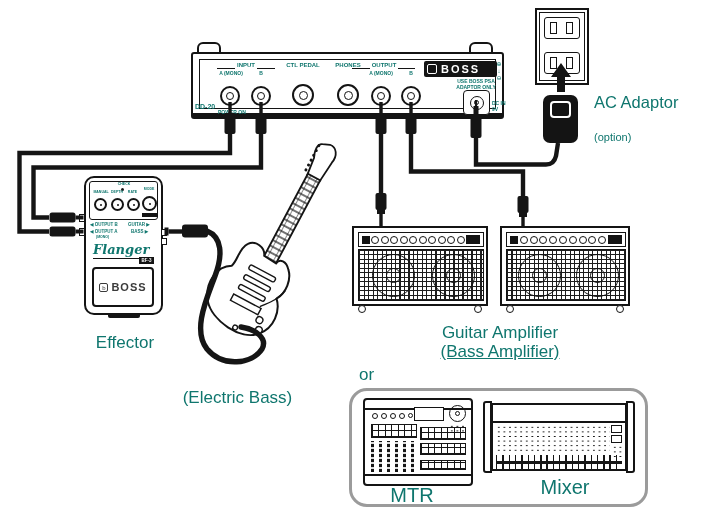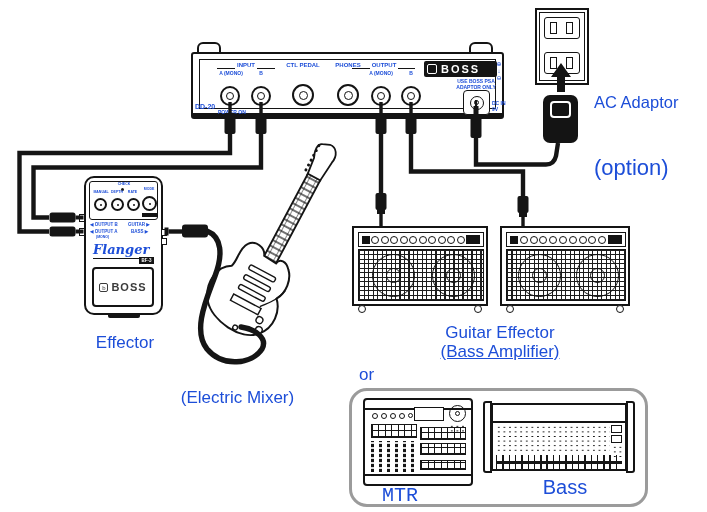--- a/index.html
+++ b/index.html
@@ -1,19 +1,19 @@
 <!DOCTYPE html>
 <html><head>
 <meta charset="utf-8">
 <style>
   html,body{margin:0;padding:0;background:#fff;}
   #stage{position:relative;width:707px;height:512px;background:#fff;overflow:hidden;
          font-family:"Liberation Sans",sans-serif;color:#232020;}
   .abs{position:absolute;}
-  .t{position:absolute;color:#1d4ed8;}
+  .t{position:absolute;color:#0f766e;}
   .ctr{text-align:center;}
   .ink{border:2px solid #141414;background:#fff;box-sizing:border-box;}
   .thin{border:1.5px solid #141414;background:#fff;box-sizing:border-box;}
   .jack{border-radius:50%;display:flex;align-items:center;justify-content:center;}
   .jack-in{border-radius:50%;border:1.6px solid #141414;box-sizing:border-box;}
   .hline{position:absolute;height:1.4px;background:#141414;}
   .hatch{background-image:
     repeating-linear-gradient(0deg,#1d1d1d 0,#1d1d1d 1px,transparent 1px,transparent 4.5px),
     repeating-linear-gradient(90deg,#1d1d1d 0,#1d1d1d 1px,transparent 1px,transparent 4.5px);}
   .spk{position:absolute;border-radius:50%;border:1.6px solid #111;box-sizing:border-box;
@@ -110,21 +110,21 @@
     <div class="thin abs" style="left:7px;top:42px;width:36px;height:22px;border-radius:3px;">
       <div class="thin abs" style="left:5px;top:4px;width:7px;height:12px;"></div>
       <div class="thin abs" style="left:21px;top:4px;width:7px;height:12px;"></div>
     </div>
   </div>
 
   <div class="abs" style="left:543px;top:95px;width:35px;height:48px;background:#141414;border-radius:7px;z-index:1;">
     <div style="position:absolute;left:7px;top:6px;width:21px;height:17px;border:2px solid #fff;border-radius:4px;box-sizing:border-box;"></div>
   </div>
   <div class="t" style="left:594px;top:93px;font-size:16.5px;z-index:8;">AC Adaptor</div>
-  <div class="t" style="left:594px;top:131px;font-size:22px;z-index:8;margin-top:24px;">(option)</div>
+  <div class="t" style="left:594px;top:131px;font-size:11px;z-index:8;">(option)</div>
 
   <div class="abs" style="left:84px;top:176px;width:79px;height:139px;border:2.5px solid #141414;border-radius:10px;background:#fff;box-sizing:border-box;z-index:1;"></div>
   <div class="abs thin" style="left:79px;top:214px;width:6px;height:8px;z-index:2;"></div>
   <div class="abs thin" style="left:79px;top:228px;width:6px;height:8px;z-index:2;"></div>
   <div class="abs thin" style="left:161px;top:229px;width:6px;height:7px;z-index:2;"></div>
   <div class="abs thin" style="left:161px;top:238px;width:6px;height:7px;z-index:2;"></div>
 
   <div class="abs thin" style="left:89px;top:181px;width:69px;height:39px;border-radius:3px;z-index:2;">
     <div class="t ctr tiny" style="left:24px;top:1px;width:20px;font-size:3.5px;">CHECK</div>
     <div class="abs" style="left:31px;top:6px;width:3px;height:3px;background:#141414;border-radius:50%;"></div>
@@ -341,20 +341,20 @@
     <g fill="#151515">
       <rect x="517.5" y="196" width="11" height="17" rx="2"></rect>
         <rect x="519" y="212" width="8" height="5"></rect>
         <rect x="521.3" y="216" width="3.4" height="12"></rect>
     </g>
 
     <polygon points="561,63 551,77 557,77 557,92 565,92 565,77 571,77" fill="#141414"></polygon>
   </svg>
 
   <div class="t ctr" style="left:85px;top:333px;width:80px;font-size:17px;z-index:8;">Effector</div>
-  <div class="t ctr" style="left:160px;top:388px;width:155px;font-size:17px;z-index:8;">(Electric Mixer)</div>
-  <div class="t ctr" style="left:420px;top:323px;width:160px;font-size:17px;z-index:8;">Guitar Effector</div>
+  <div class="t ctr" style="left:160px;top:388px;width:155px;font-size:17px;z-index:8;">(Electric Bass)</div>
+  <div class="t ctr" style="left:420px;top:323px;width:160px;font-size:17px;z-index:8;">Guitar Amplifier</div>
   <div class="t ctr" style="left:420px;top:342px;width:160px;font-size:17px;z-index:8;text-decoration:underline;">(Bass Amplifier)</div>
   <div class="t" style="left:359px;top:365px;font-size:17px;z-index:8;">or</div>
-  <div class="t ctr" style="left:365px;top:484px;width:70px;font-size:20px;z-index:8;font-family:Liberation Mono, monospace;">MTR</div>
-  <div class="t ctr" style="left:525px;top:476px;width:80px;font-size:20px;z-index:8;">Bass</div>
+  <div class="t ctr" style="left:377px;top:484px;width:70px;font-size:20px;z-index:8;">MTR</div>
+  <div class="t ctr" style="left:525px;top:476px;width:80px;font-size:20px;z-index:8;">Mixer</div>
 
 </div>
 
 </body></html>

